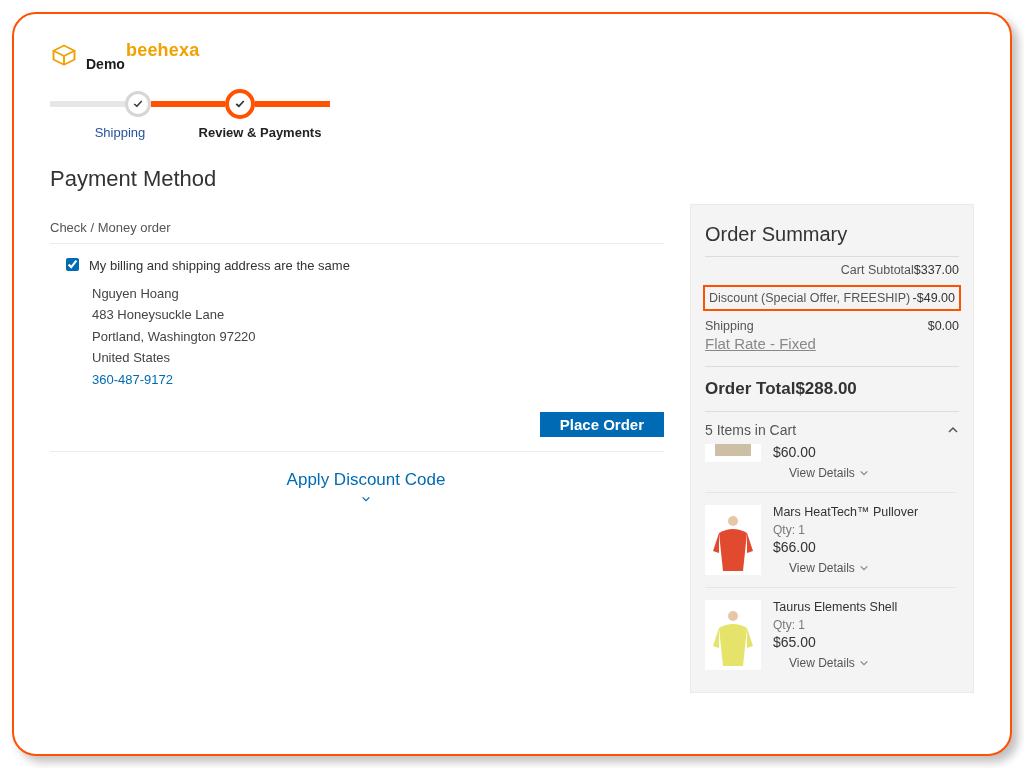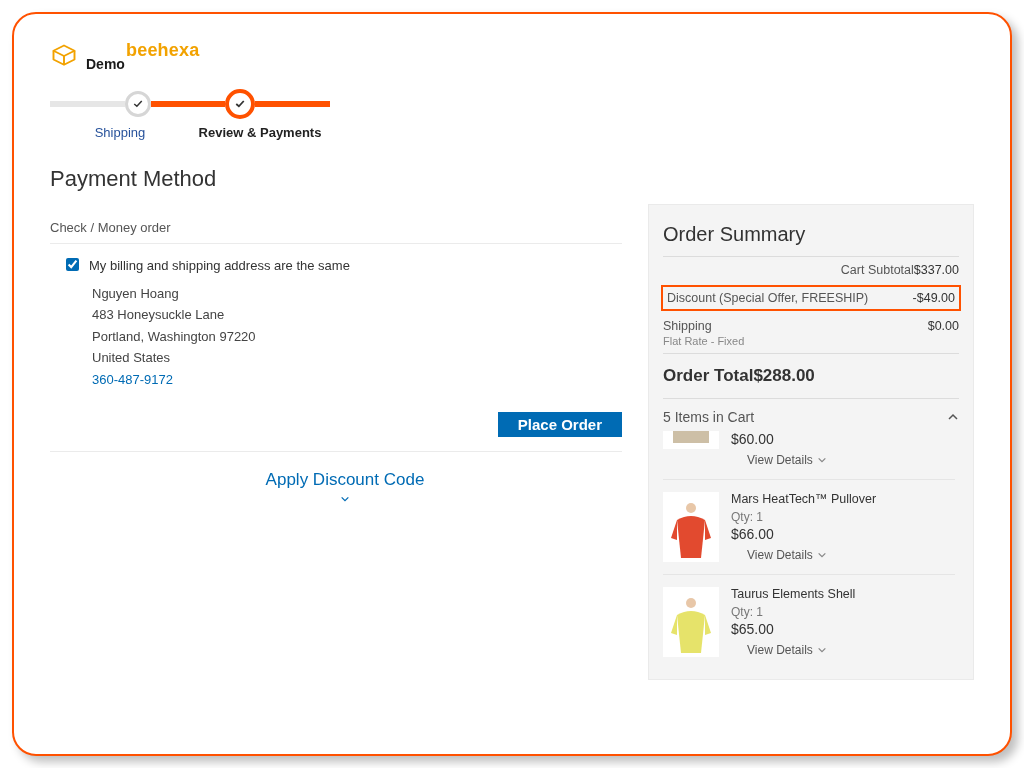--- a/index.html
+++ b/index.html
@@ -28,27 +28,27 @@
   .method { font-size: 13px; color: #555; padding: 16px 0 8px 0; border-bottom: 1px solid #ebebeb; }
   .billing-row { display: flex; align-items: flex-start; gap: 10px; padding: 14px 0 4px 16px; font-size: 13px; color: #333; }
   .billing-row input[type=checkbox] { accent-color: #006bb4; }
   .address { padding: 6px 0 0 42px; font-size: 13px; color: #444; line-height: 1.65; }
   .address .phone { color: #006bb4; }
   .place-row { display: flex; justify-content: flex-end; padding: 22px 0 14px 0; border-bottom: 1px solid #ebebeb; }
   .btn-place { background: #006bb4; color: #fff; border: none; padding: 4px 20px; font-size: 15px; font-weight: 700; cursor: pointer; }
   .discount-toggle { display: flex; align-items: center; gap: 4px; padding: 18px 0 0 18px; color: #006bb4; font-size: 17px; cursor: pointer; flex-direction: column; }
   .chev { width: 10px; height: 10px; }
 
-  .right { width: 326px; background: #f4f4f4; border: 1px solid #eaeaea; padding: 18px 14px 10px 14px; font-size: 13px; color: #333; }
+  .right { width: 284px; background: #f4f4f4; border: 1px solid #eaeaea; padding: 18px 14px 10px 14px; font-size: 13px; color: #333; }
   .right h3 { font-size: 20px; font-weight: 300; color: #333; margin-bottom: 10px; }
   .summary-row { display: flex; justify-content: space-between; padding: 6px 0; font-size: 12.5px; border-top: 1px solid #e5e5e5; }
   .summary-row.first { border-top: 1px solid #dcdcdc; justify-content: flex-end; }
   .summary-row.highlight { border: 2px solid #ff5100; padding: 4px 4px; margin: 2px -2px; }
   .summary-row .lbl { color: #555; }
-  .ship-sub { font-size: 11px; color: #888; margin-top: -4px; margin-bottom: 6px; }
+  .ship-sub { font-size: 15px; color: #888; margin-top: -4px; margin-bottom: 14px; text-decoration: underline; }
   .order-total { display: flex; font-size: 17px; font-weight: 700; padding: 12px 0; border-top: 1px solid #dcdcdc; }
   .cart-hdr { display: flex; justify-content: space-between; align-items: center; padding: 10px 0 6px 0; border-top: 1px solid #dcdcdc; color: #555; font-size: 14px; cursor: pointer; }
   .cart-items { max-height: 290px; overflow-y: auto; padding-right: 4px; }
   .item { display: flex; gap: 12px; padding: 12px 0; border-top: 1px solid #e5e5e5; }
   .item:first-child { border-top: none; padding-top: 0; }
   .thumb { width: 56px; height: 70px; background: #fff; display: flex; align-items: flex-end; justify-content: center; overflow: hidden; }
   .thumb svg { width: 48px; height: 64px; }
   .item-info { flex: 1; font-size: 12.5px; color: #333; }
   .item-info .name { color: #333; }
   .item-info .qty { color: #777; margin: 4px 0 2px 0; font-size: 12px; }

